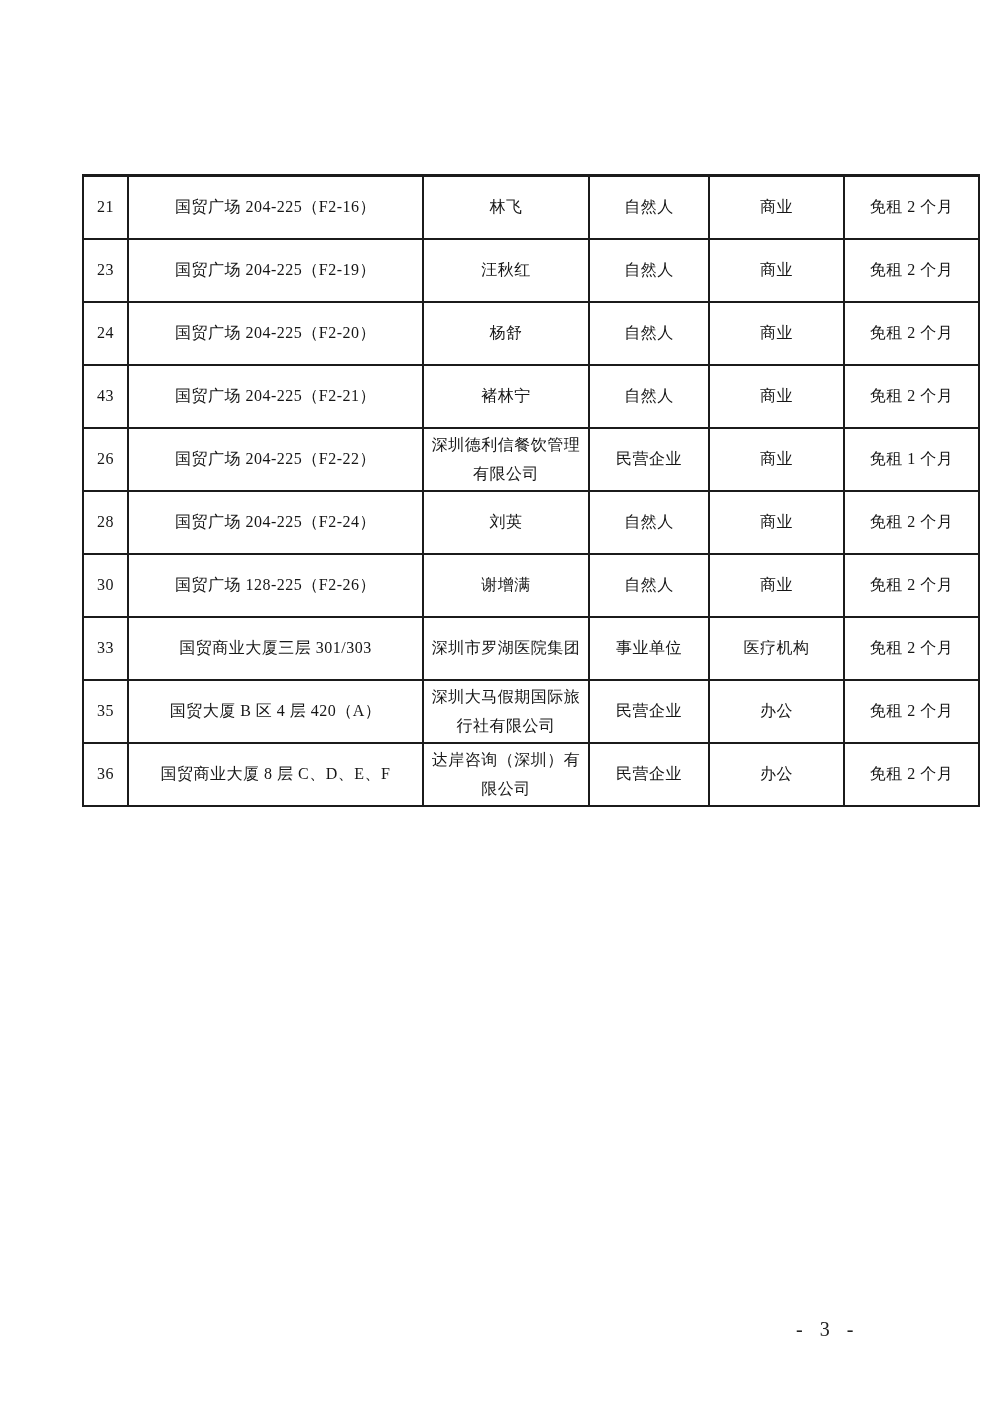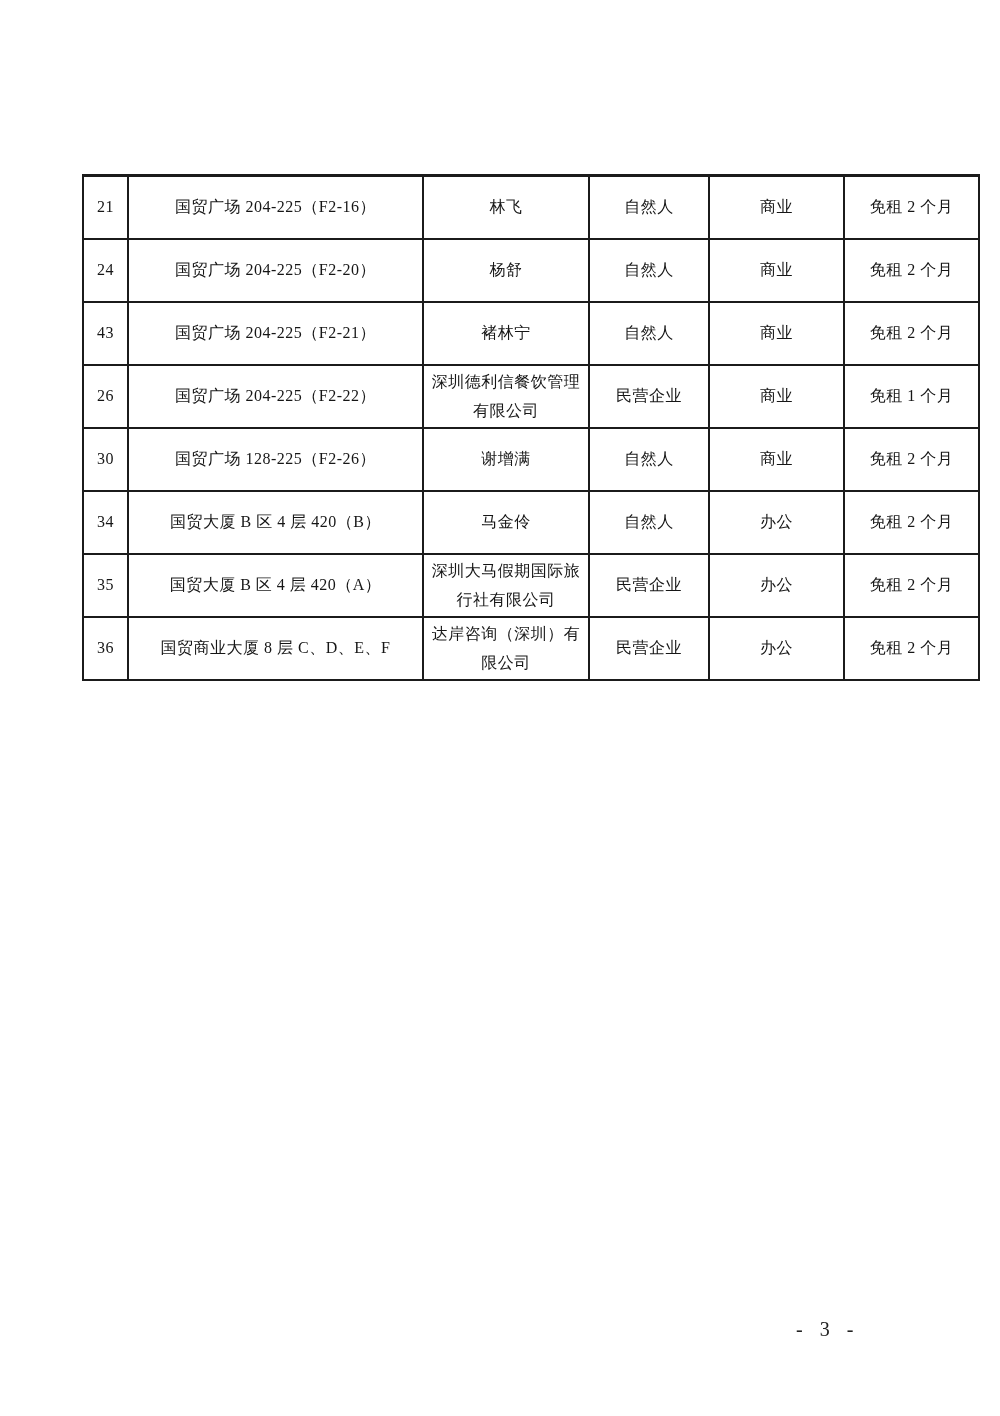--- a/index.html
+++ b/index.html
@@ -71,20 +71,28 @@
   <tbody>
       <tr>
     <td>21</td>
     <td>国贸广场 204-225（F2-16）</td>
     <td>林飞</td>
     <td>自然人</td>
     <td>商业</td>
     <td>免租 2 个月</td>
   </tr>
       <tr>
+    <td>23</td>
+    <td>国贸广场 204-225（F2-19）</td>
+    <td>汪秋红</td>
+    <td>自然人</td>
+    <td>商业</td>
+    <td>免租 2 个月</td>
+  </tr>
+      <tr>
     <td>24</td>
     <td>国贸广场 204-225（F2-20）</td>
     <td>杨舒</td>
     <td>自然人</td>
     <td>商业</td>
     <td>免租 2 个月</td>
   </tr>
       <tr>
     <td>43</td>
     <td>国贸广场 204-225（F2-21）</td>
@@ -95,33 +103,41 @@
   </tr>
       <tr>
     <td>26</td>
     <td>国贸广场 204-225（F2-22）</td>
     <td>深圳德利信餐饮管理有限公司</td>
     <td>民营企业</td>
     <td>商业</td>
     <td>免租 1 个月</td>
   </tr>
       <tr>
+    <td>28</td>
+    <td>国贸广场 204-225（F2-24）</td>
+    <td>刘英</td>
+    <td>自然人</td>
+    <td>商业</td>
+    <td>免租 2 个月</td>
+  </tr>
+      <tr>
     <td>30</td>
     <td>国贸广场 128-225（F2-26）</td>
     <td>谢增满</td>
     <td>自然人</td>
     <td>商业</td>
     <td>免租 2 个月</td>
   </tr>
       <tr>
-    <td>34</td>
-    <td>国贸大厦 B 区 4 层 420（B）</td>
-    <td>马金伶</td>
-    <td>自然人</td>
-    <td>办公</td>
+    <td>33</td>
+    <td>国贸商业大厦三层 301/303</td>
+    <td>深圳市罗湖医院集团</td>
+    <td>事业单位</td>
+    <td>医疗机构</td>
     <td>免租 2 个月</td>
   </tr>
       <tr>
     <td>35</td>
     <td>国贸大厦 B 区 4 层 420（A）</td>
     <td>深圳大马假期国际旅行社有限公司</td>
     <td>民营企业</td>
     <td>办公</td>
     <td>免租 2 个月</td>
   </tr>

